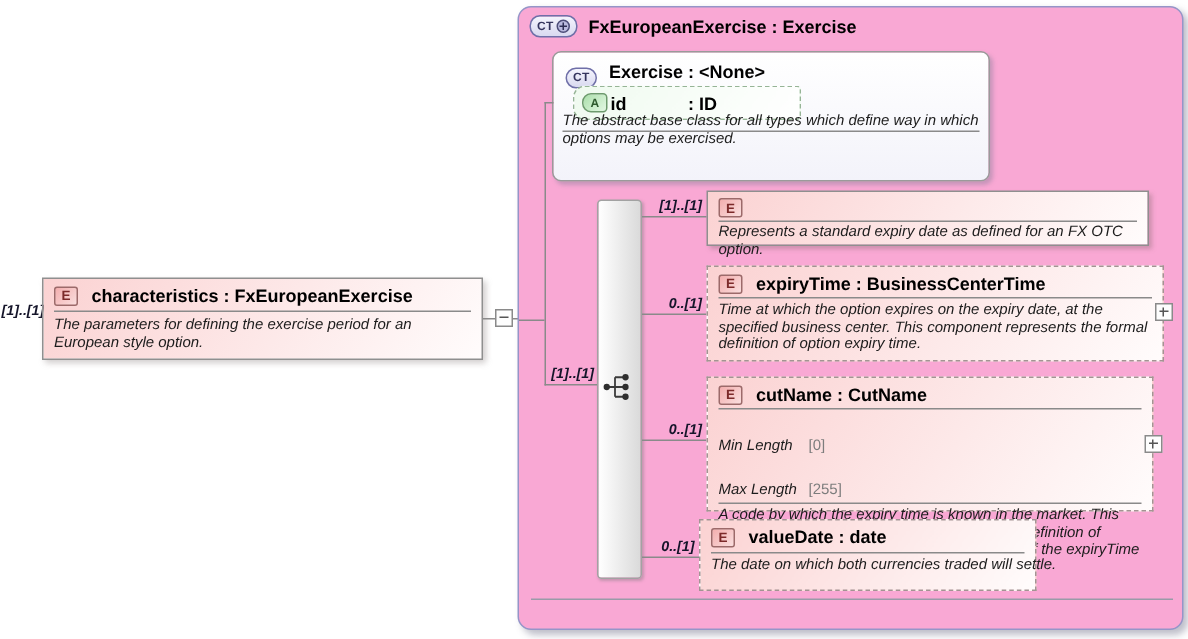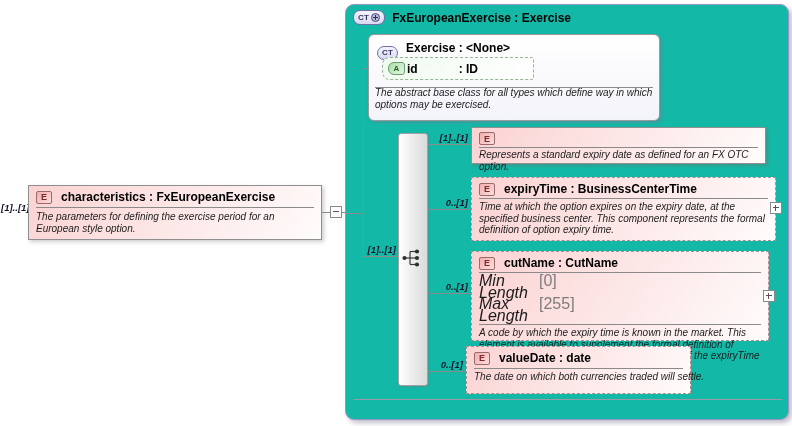--- a/index.html
+++ b/index.html
@@ -50,31 +50,31 @@
     position:absolute;box-sizing:border-box;
     background:linear-gradient(125deg,#fbd2d2 0%,#fde9e9 55%,#fffcfc 100%);
     border:1px solid #8f8f8f;
     box-shadow:2px 2px 3px rgba(120,100,100,0.35);
   }
   .el-box.optional{border:1px dashed #a39393;box-shadow:none;}
   .el-head{display:flex;align-items:center;gap:9px;padding:4px 7px 3px 7px;}
   .el-divider{margin:0 7px;border-top:1px solid #8a8a8a;}
   .el-desc{padding:3px 7px 4px 7px;}
   .facets{padding:2px 7px 3px 7px;}
-  .facet-row{display:flex;font-size:16px;line-height:11.5px;}
+  .facet-row{display:flex;font-size:10px;line-height:11.5px;margin-top:17px;}
   .facet-name{font-style:italic;color:#1c1c1c;width:60px;flex:0 0 auto;}
   .facet-value{color:#7d7d7d;}
   .src-box{
     position:absolute;left:28px;top:185px;width:294px;height:55px;box-sizing:border-box;
     background:linear-gradient(125deg,#fbd2d2 0%,#fde9e9 55%,#fffcfc 100%);
     border:1px solid #8f8f8f;box-shadow:2px 2px 4px rgba(140,130,130,0.4);
   }
   .ct-box{
     position:absolute;left:345px;top:4px;width:444px;height:416px;box-sizing:border-box;
-    background:#14b8a6;border:1px solid #9595c8;border-radius:9px;
+    background:#f9a8d4;border:1px solid #9595c8;border-radius:9px;
     box-shadow:3px 3px 5px rgba(110,110,135,0.45);
   }
   .ct-title-row{position:absolute;left:7px;top:5px;display:flex;align-items:center;gap:7px;}
   .base-box{
     position:absolute;left:22px;top:29px;width:292px;height:87px;box-sizing:border-box;
     background:linear-gradient(180deg,#ffffff,#f3f3fa);
     border:1px solid #9a9a9a;border-radius:6px;
     box-shadow:2px 2px 3px rgba(120,120,145,0.4);
   }
   .attr-box{
@@ -128,21 +128,21 @@
       <div style="position:absolute;left:8px;top:6px;">
         <span class="icon-ct">CT</span>
       </div>
       <div class="title" style="position:absolute;left:37px;top:6px;">Exercise : &lt;None&gt;</div>
       <div class="attr-box">
         <span class="icon-a">A</span>
         <span class="title" style="margin-left:2px;">id</span>
         <span class="title" style="margin-left:41px;text-align:right;">: ID</span>
       </div>
       <div style="position:absolute;left:6px;right:6px;top:52px;border-top:1px solid #8a8a8a;"></div>
-      <div class="desc" style="position:absolute;left:6px;top:52px;width:280px;">The abstract base class for all types which define way in which options may be exercised.</div>
+      <div class="desc" style="position:absolute;left:6px;top:40px;width:280px;">The abstract base class for all types which define way in which options may be exercised.</div>
     </div>
 
     <div class="hline" style="left:0;top:208px;width:17px;"></div>
     <div class="hline" style="left:17px;top:63px;width:6px;"></div>
     <div class="vline" style="left:17px;top:63px;height:189px;"></div>
     <div class="hline" style="left:17px;top:251px;width:35px;"></div>
     <div class="card right" style="left:6px;top:239px;width:44px;">[1]..[1]</div>
 
     <div class="seq-bar"></div>
     <div class="seq-icon">

